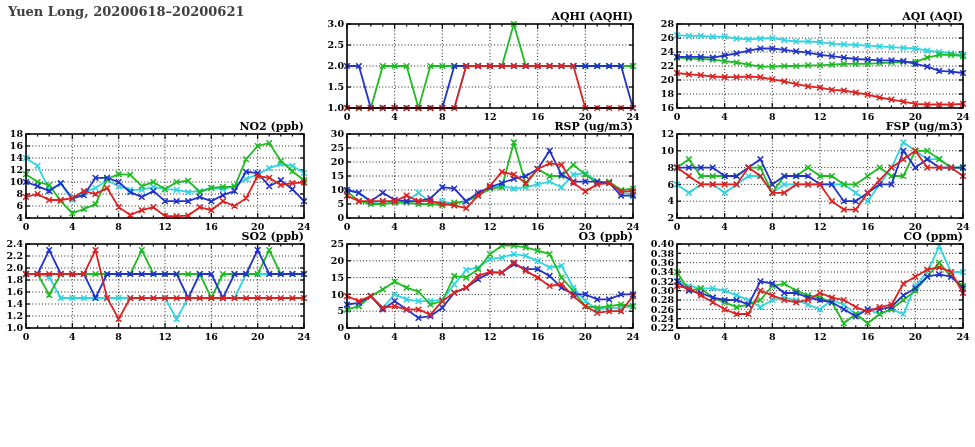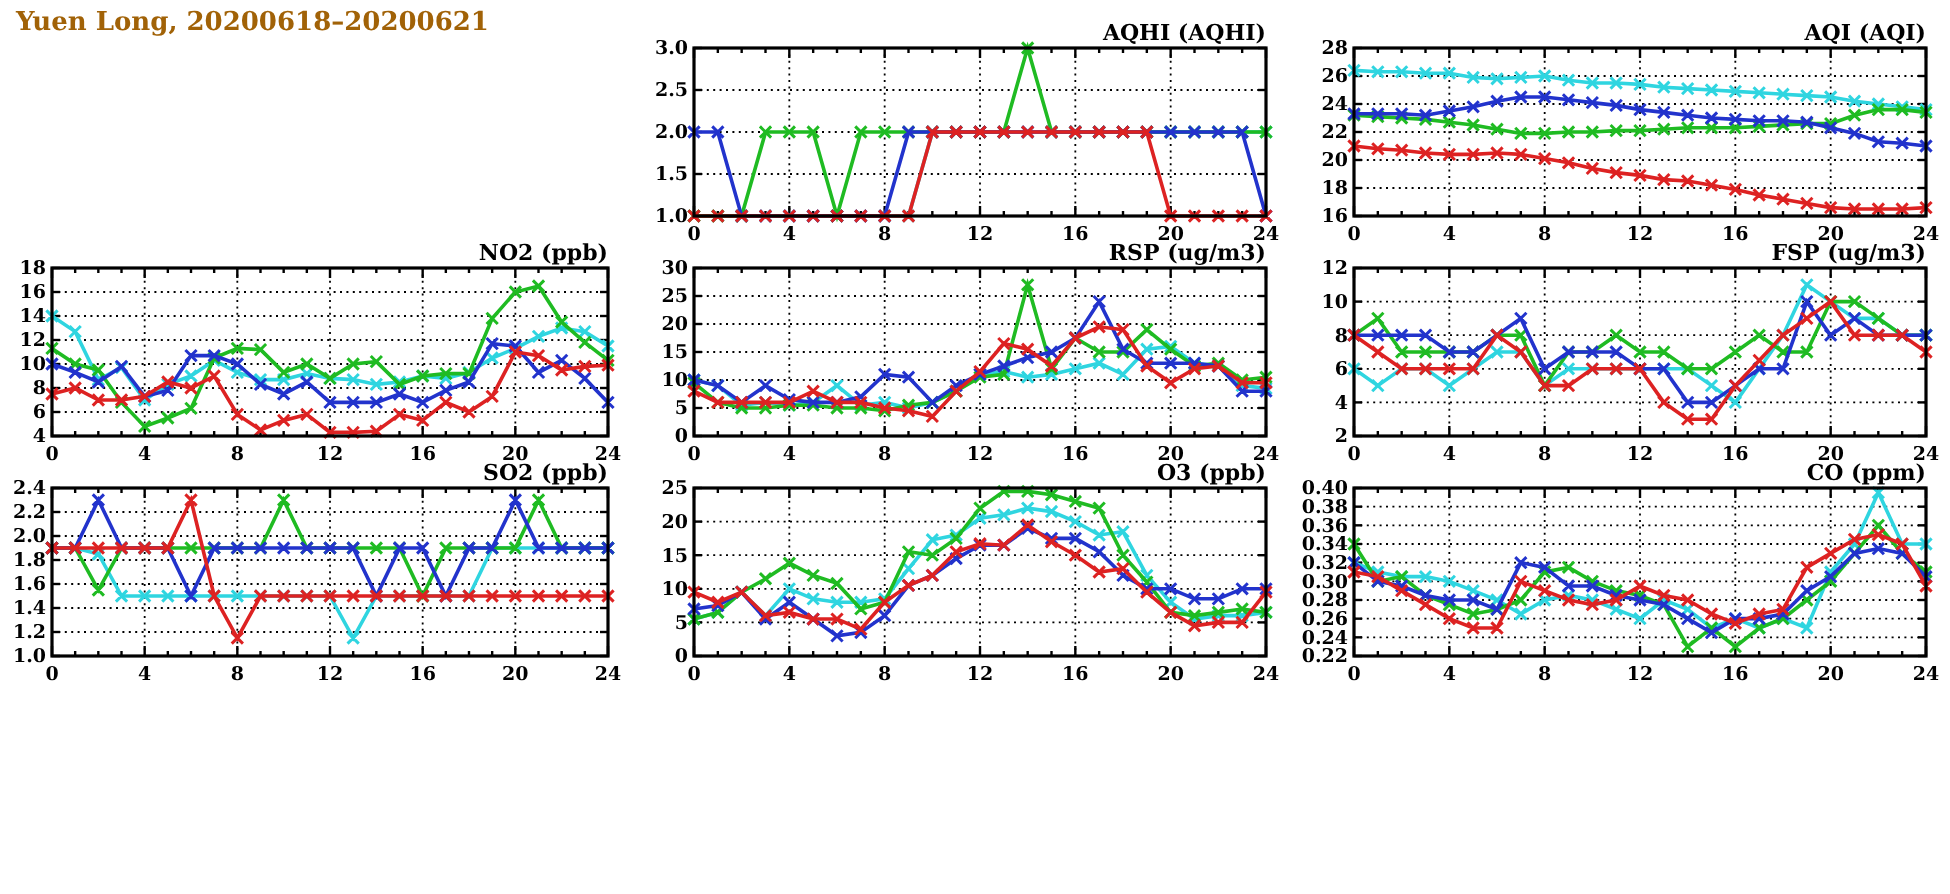--- a/index.html
+++ b/index.html
@@ -1,18 +1,18 @@
 <!DOCTYPE html>
 <html><head>
 <meta charset="utf-8">
 <style>
   html,body{margin:0;padding:0;background:#ffffff;}
   .canvas{position:relative;width:975px;height:447px;background:#ffffff;overflow:hidden;
           font-family:"DejaVu Serif", serif;}
-  .page-title{position:absolute;left:8px;top:4px;font-size:13px;font-weight:bold;color:#a16207;
+  .page-title{position:absolute;left:8px;top:4px;font-size:13px;font-weight:bold;color:#404040;
               letter-spacing:0px;white-space:nowrap;}
   svg{position:absolute;left:0;top:0;}
   text{font-family:"DejaVu Serif", serif;font-weight:bold;fill:#000;}
 </style>
 </head>
 <body>
 
 <div class="canvas">
   <div class="page-title">Yuen Long, 20200618–20200621</div>
   <svg id="charts-svg" width="975" height="447" viewBox="0 0 975 447">

